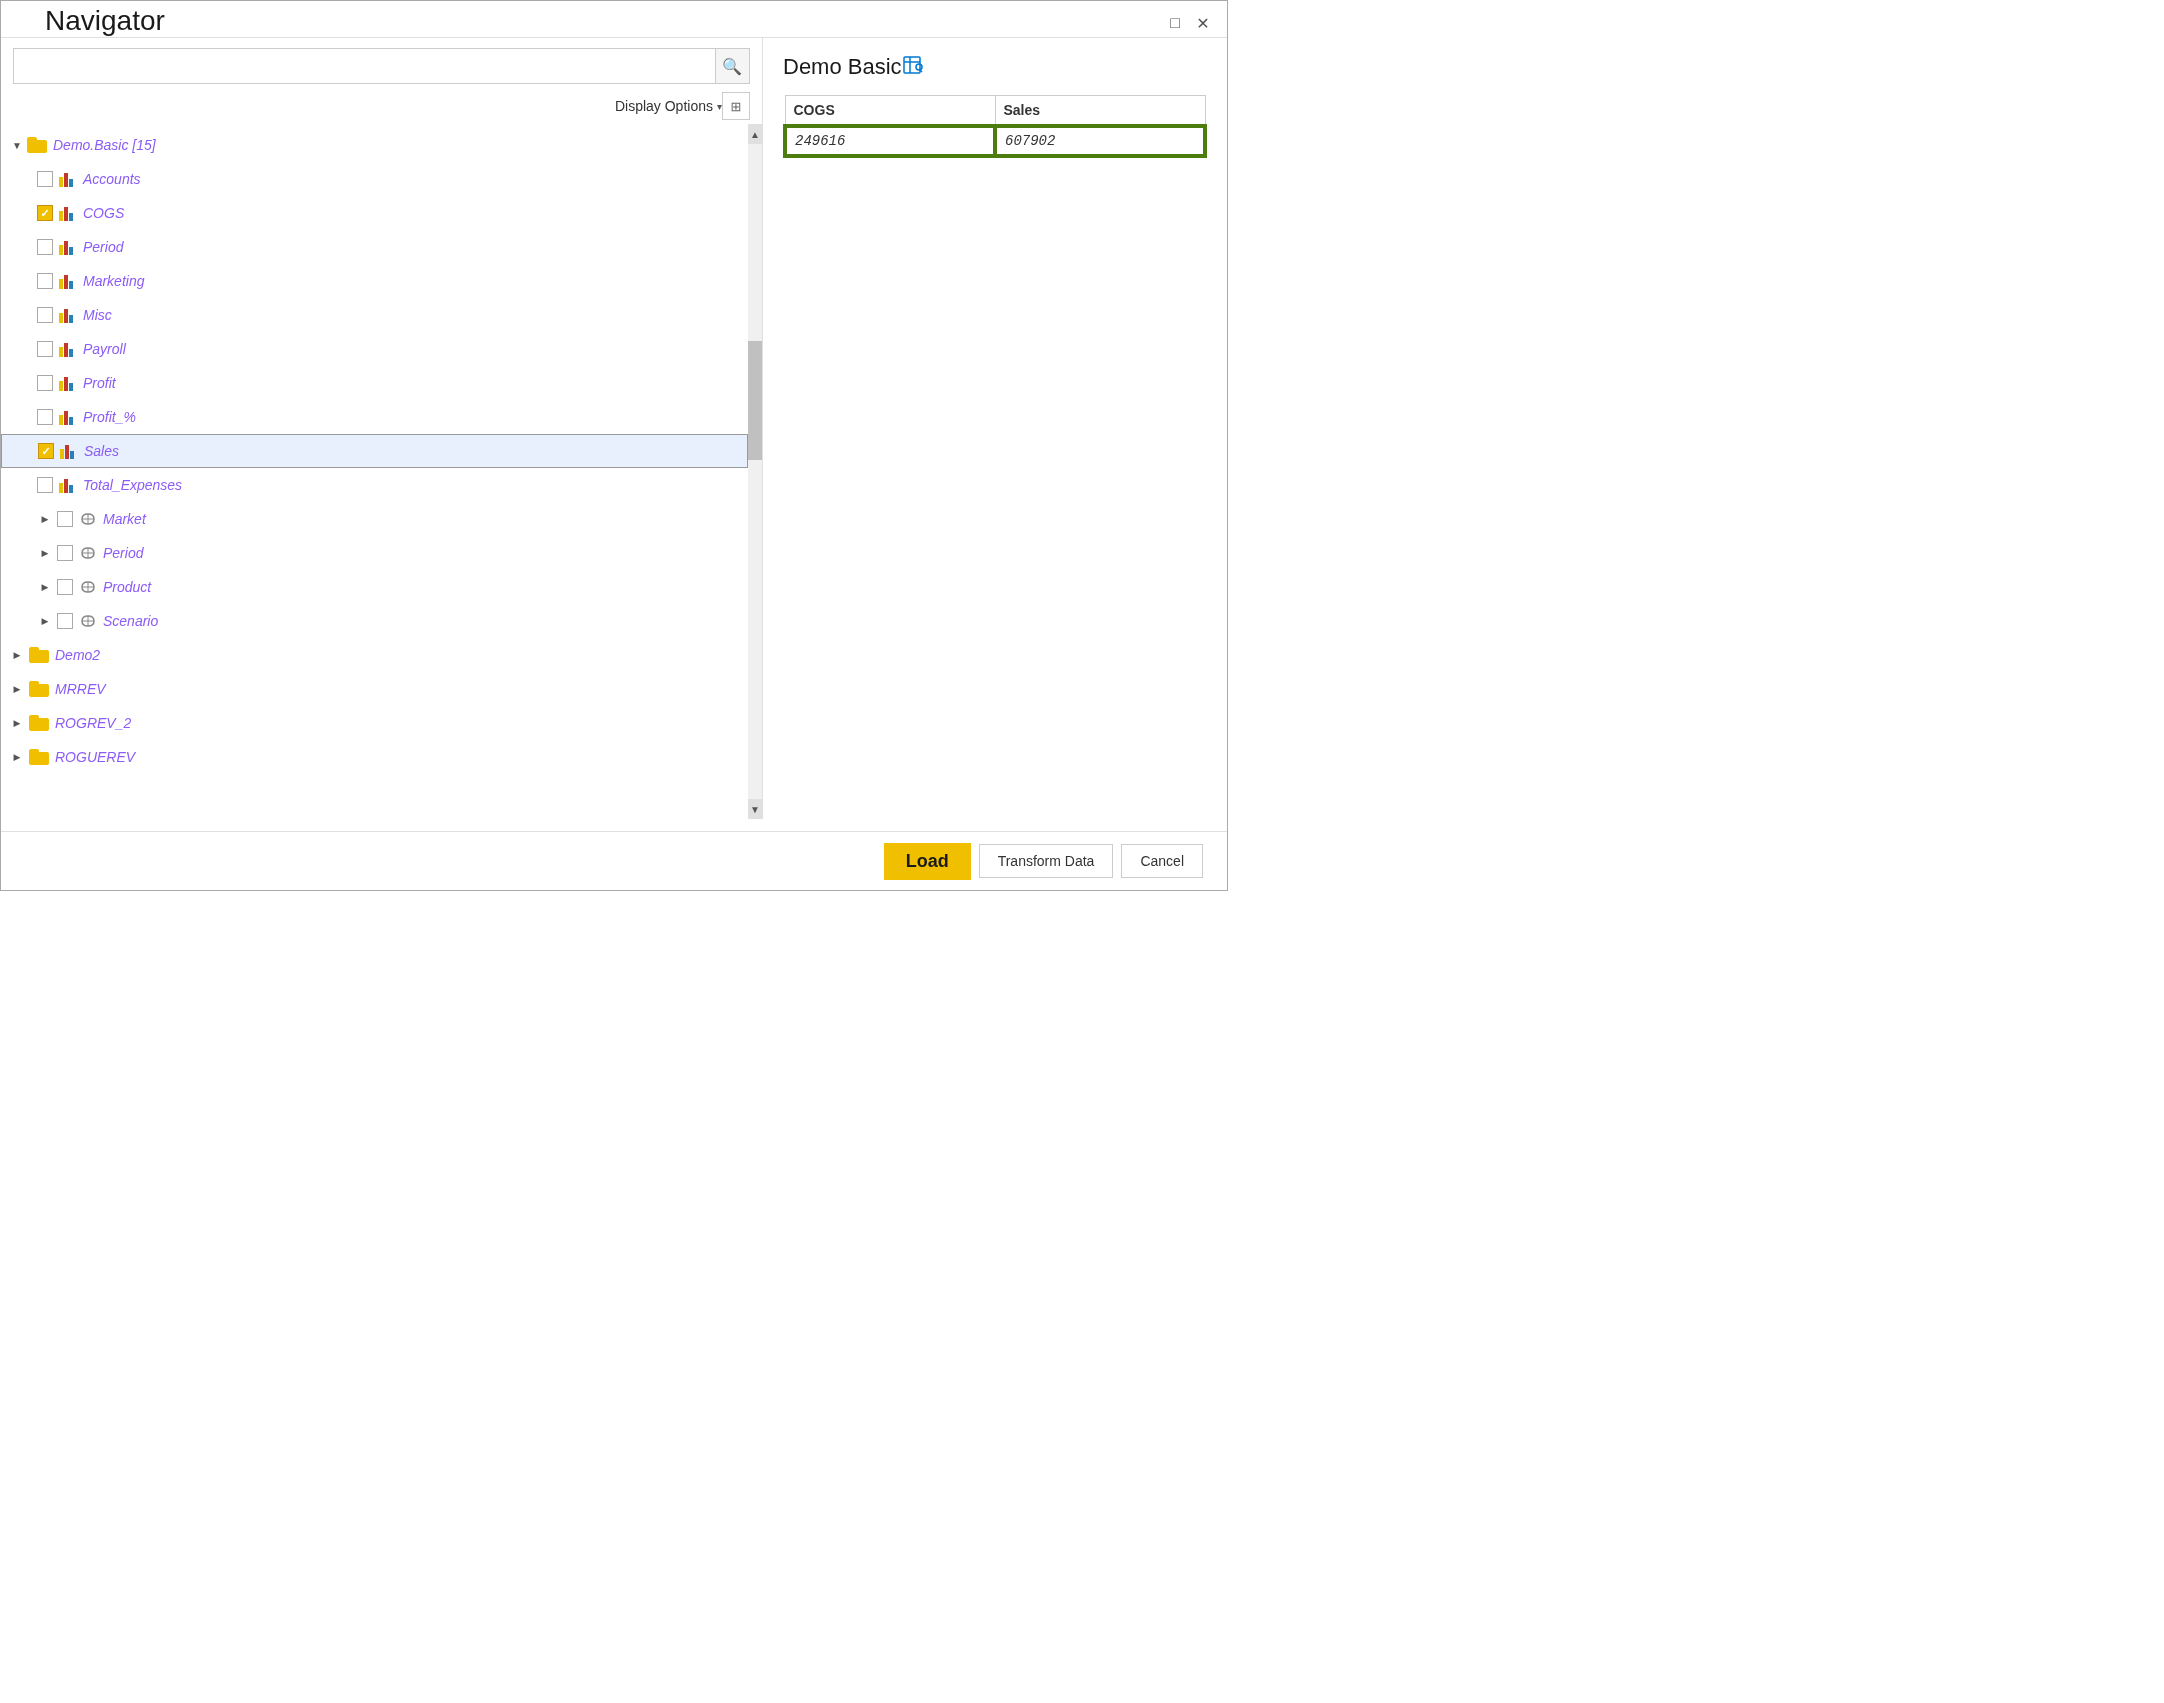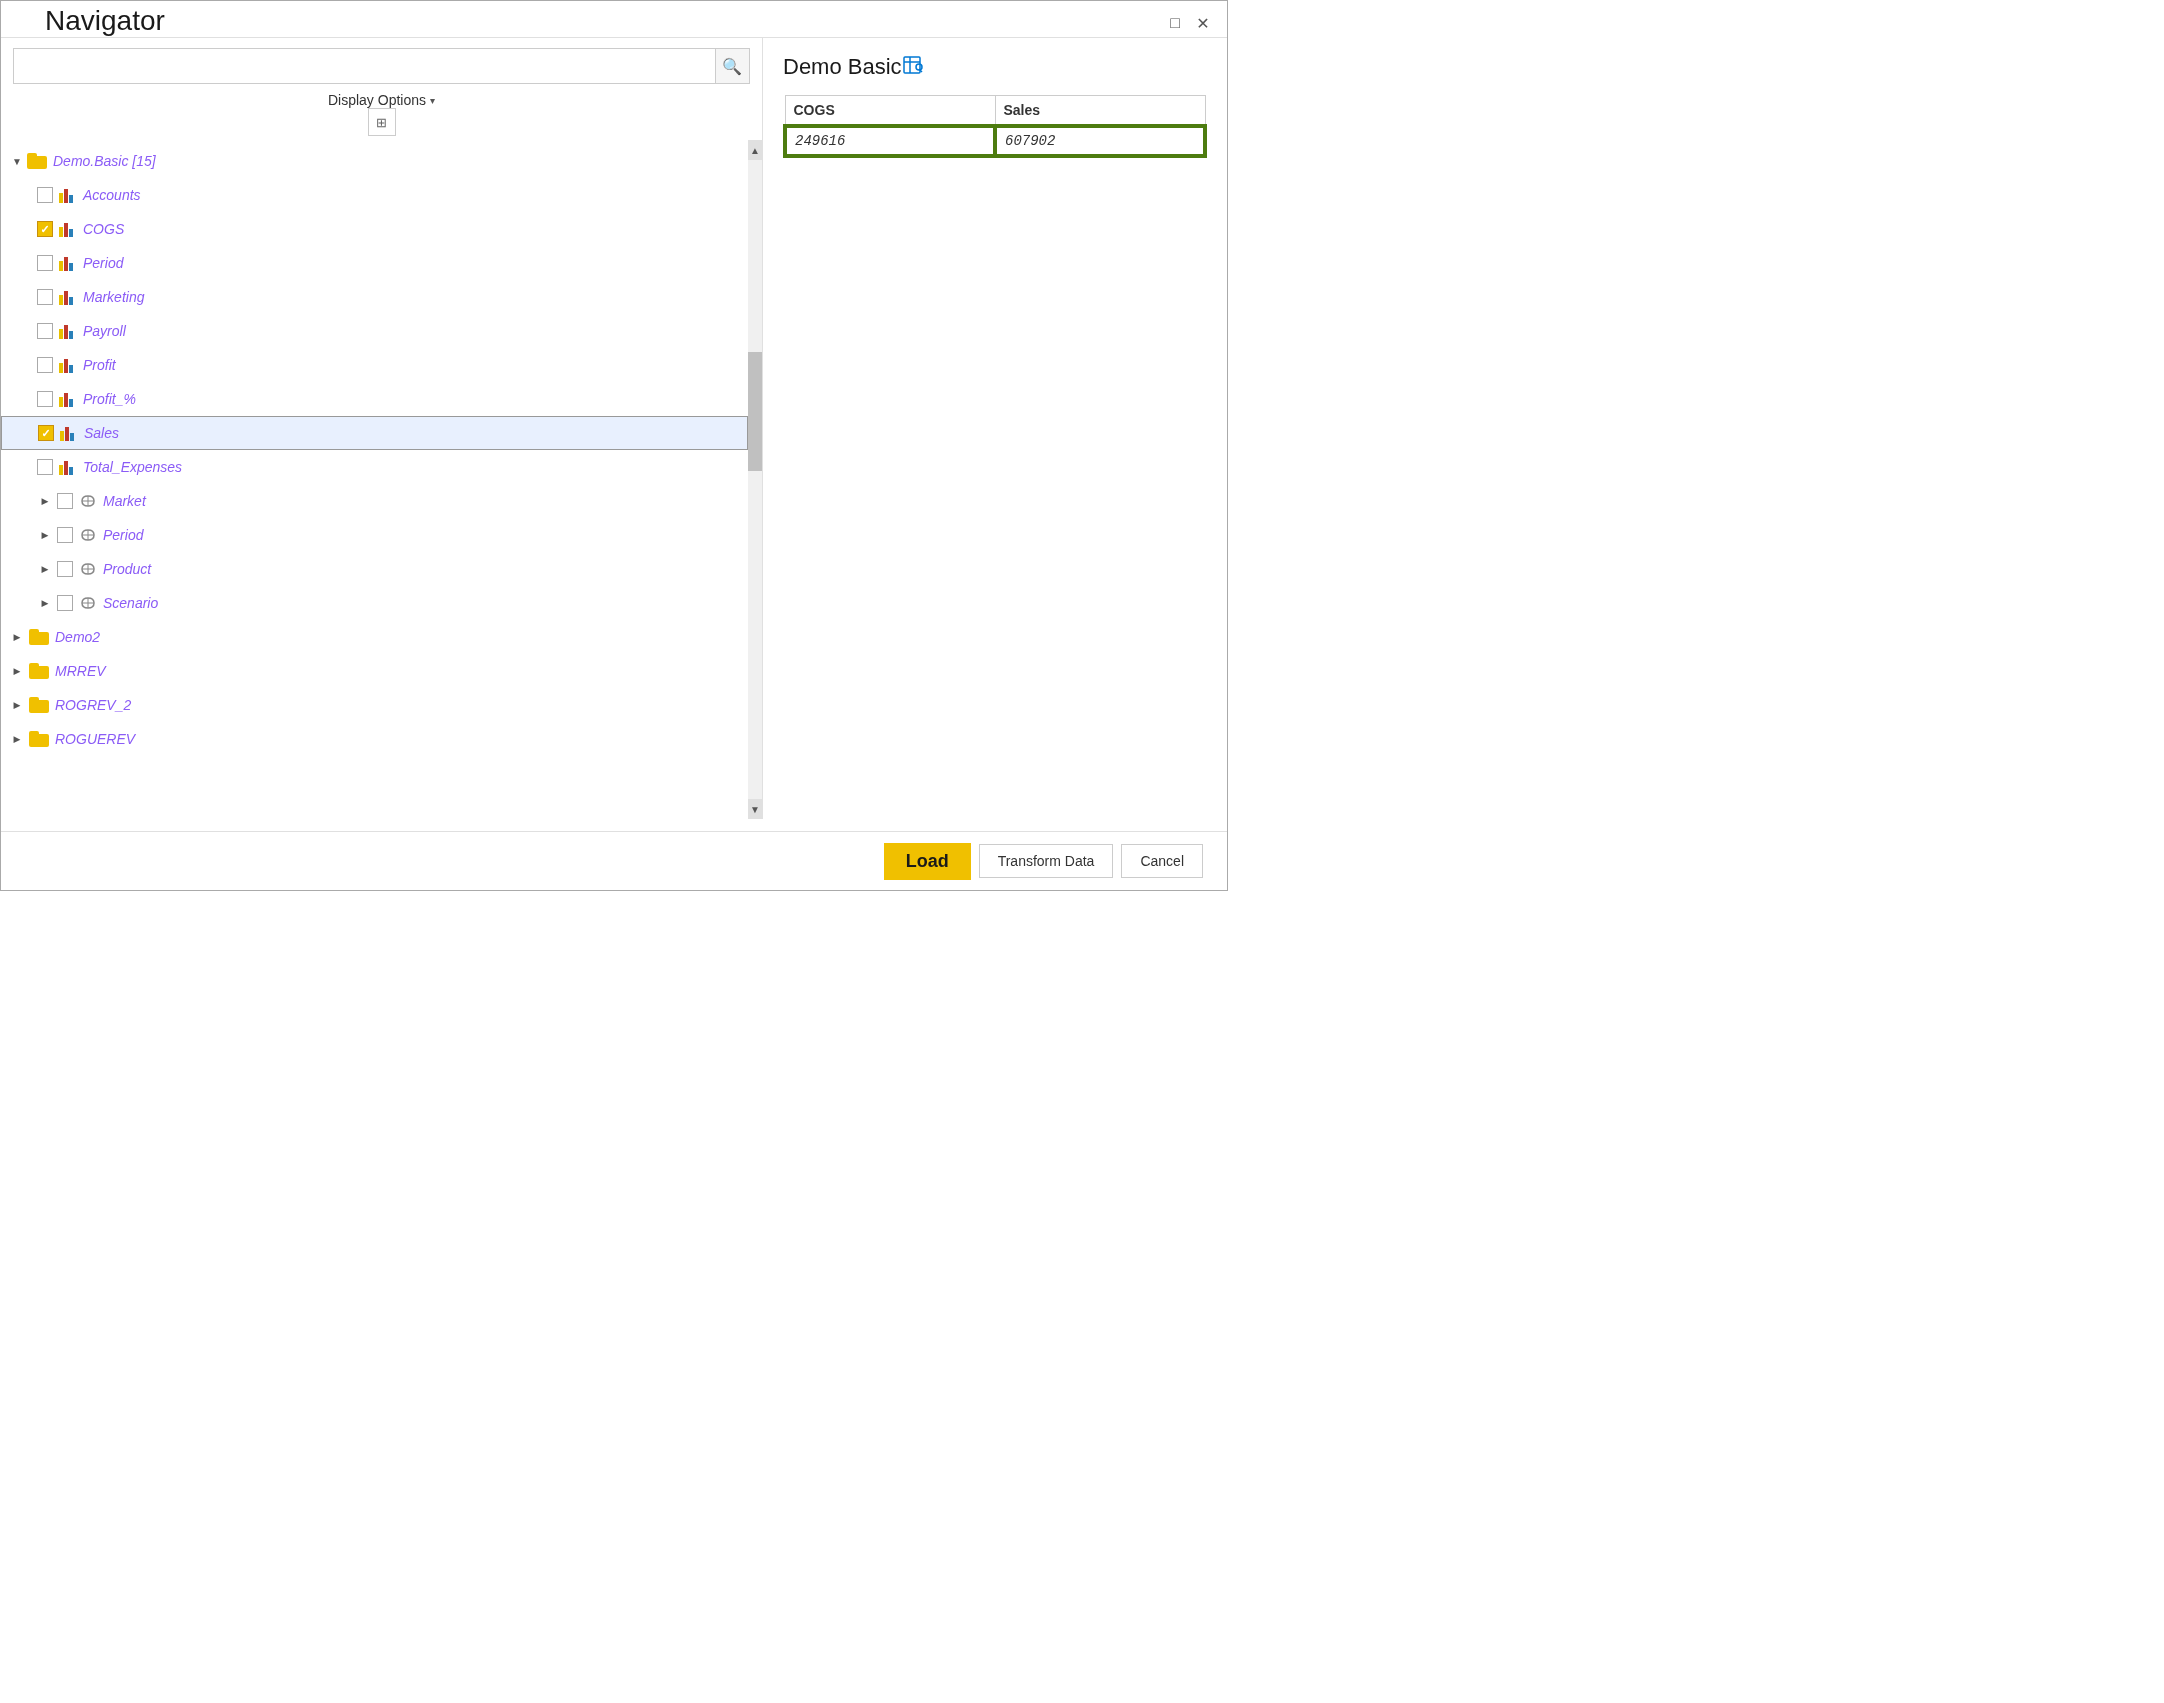--- a/index.html
+++ b/index.html
@@ -88,21 +88,20 @@
       font-size: 16px;
       color: #555;
     }
 
     
     .display-options-row {
       display: flex;
       align-items: center;
       justify-content: flex-end;
       padding: 2px 12px 4px 12px;
-      flex-direction: column;
     }
     .display-options-btn {
       display: flex;
       align-items: center;
       gap: 4px;
       font-size: 14px;
       color: #333;
       cursor: pointer;
       background: none;
       border: none;
@@ -434,20 +433,29 @@
         <div class="tree-item level1">
           <div class="cb"></div>
           <div class="bar-icon">
             <div class="b1" style="height:10px;"></div>
             <div class="b2" style="height:14px;"></div>
             <div class="b3" style="height:8px;"></div>
           </div>
           <span class="item-label">Marketing</span>
         </div>
 
+        <div class="tree-item level1">
+          <div class="cb"></div>
+          <div class="bar-icon">
+            <div class="b1" style="height:10px;"></div>
+            <div class="b2" style="height:14px;"></div>
+            <div class="b3" style="height:8px;"></div>
+          </div>
+          <span class="item-label">Misc</span>
+        </div>
 
         <div class="tree-item level1">
           <div class="cb"></div>
           <div class="bar-icon">
             <div class="b1" style="height:10px;"></div>
             <div class="b2" style="height:14px;"></div>
             <div class="b3" style="height:8px;"></div>
           </div>
           <span class="item-label">Payroll</span>
         </div>

